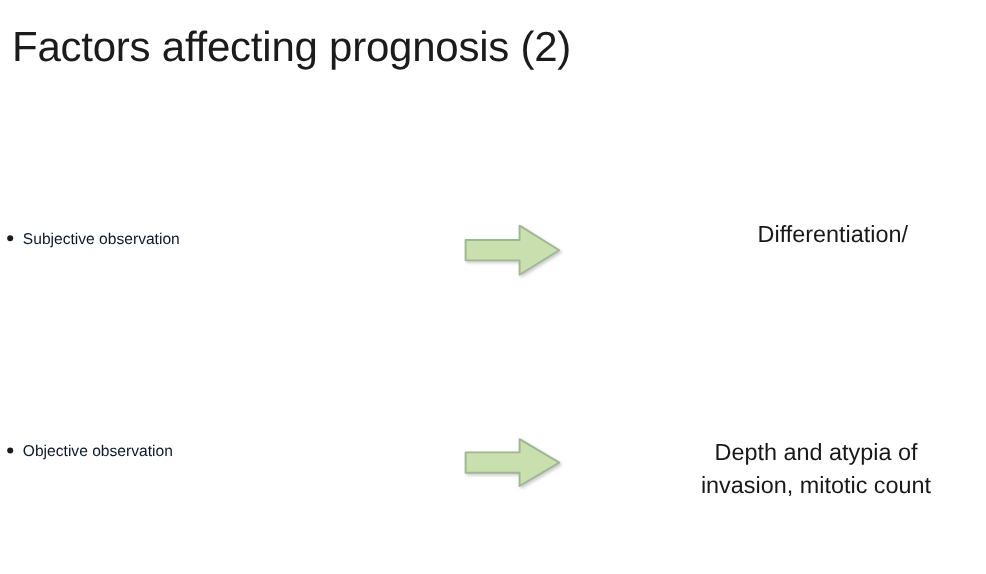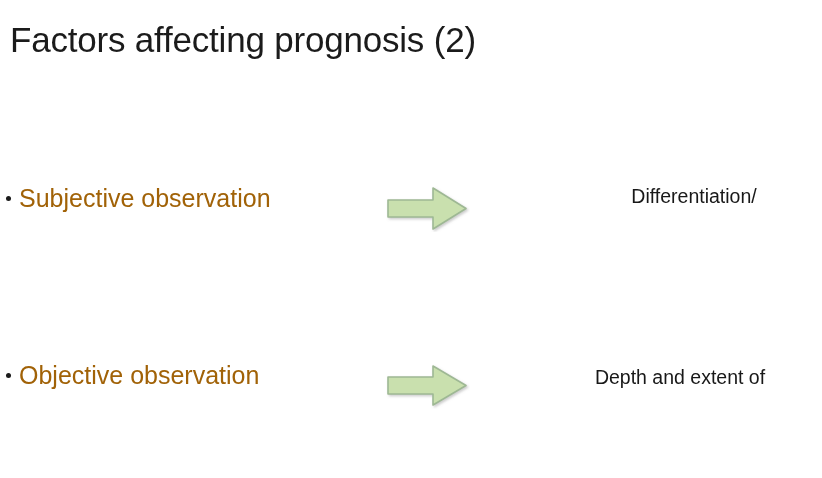--- a/index.html
+++ b/index.html
@@ -55,23 +55,23 @@
   .bullet-dot {
     width: 5px;
     height: 5px;
     border-radius: 50%;
     background: #1b1b1b;
     margin-top: 10px;
     margin-right: 8px;
     flex: 0 0 auto;
   }
   .bullet-label {
-    font-size: 25px;
+    font-size: 13px;
     line-height: 25px;
-    color: #a16207;
+    color: #0f172a;
     white-space: nowrap;
   }
 
   
   .arrow-wrap {
     position: absolute;
     left: 386px;
     top: 0;
   }
   .arrow-wrap svg { display: block; }
@@ -139,17 +139,18 @@
         <defs>
           <filter id="sh2" x="-20%" y="-20%" width="150%" height="150%">
             <feDropShadow dx="1.5" dy="1.5" stdDeviation="1.2" flood-color="#9a9a9a" flood-opacity="0.5"></feDropShadow>
           </filter>
         </defs>
         <path d="M2,14 L47,14 L47,3 L80,22.5 L47,42 L47,31 L2,31 Z" fill="#c9e0ae" stroke="#9eb894" stroke-width="1.6" stroke-linejoin="round" filter="url(#sh2)"></path>
       </svg>
     </div>
 
     <div class="result-text" id="result-2">
-      <span class="result-line">Depth and extent of</span>
+      <span class="result-line">Depth and atypia of</span>
+      <span class="result-line">invasion, mitotic count</span>
     </div>
   </div>
 
 </div>
 
 </body></html>

